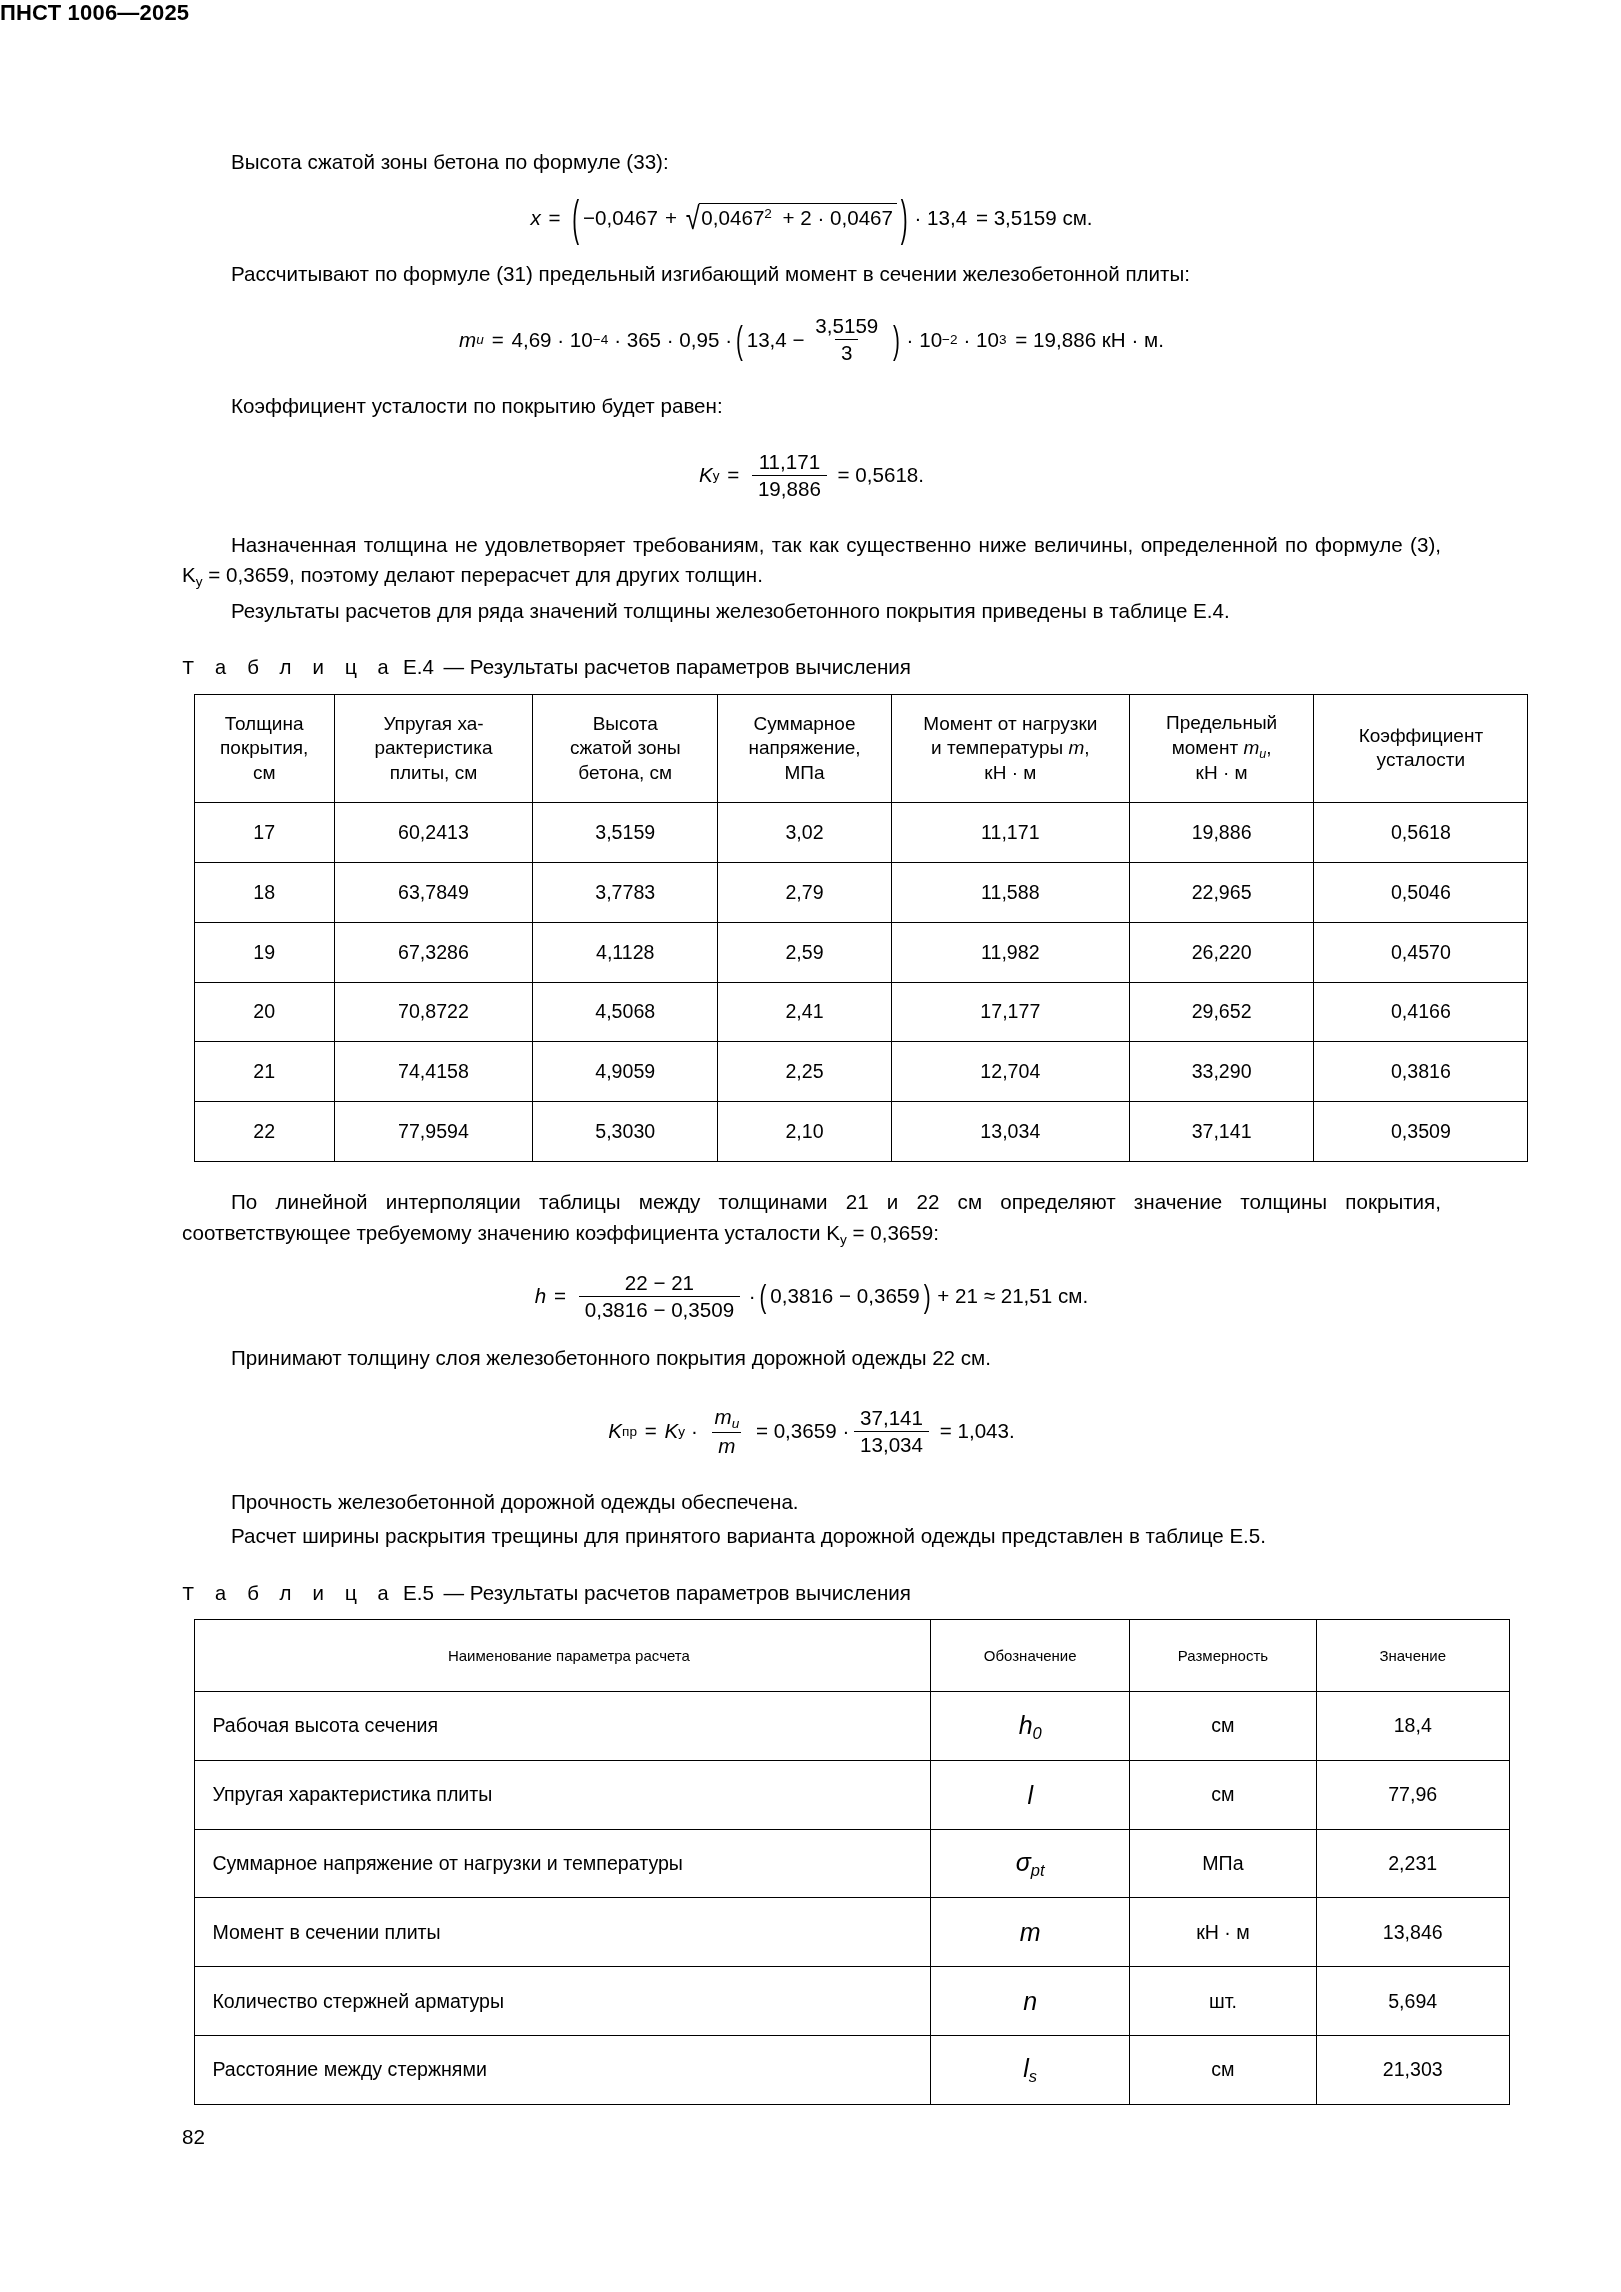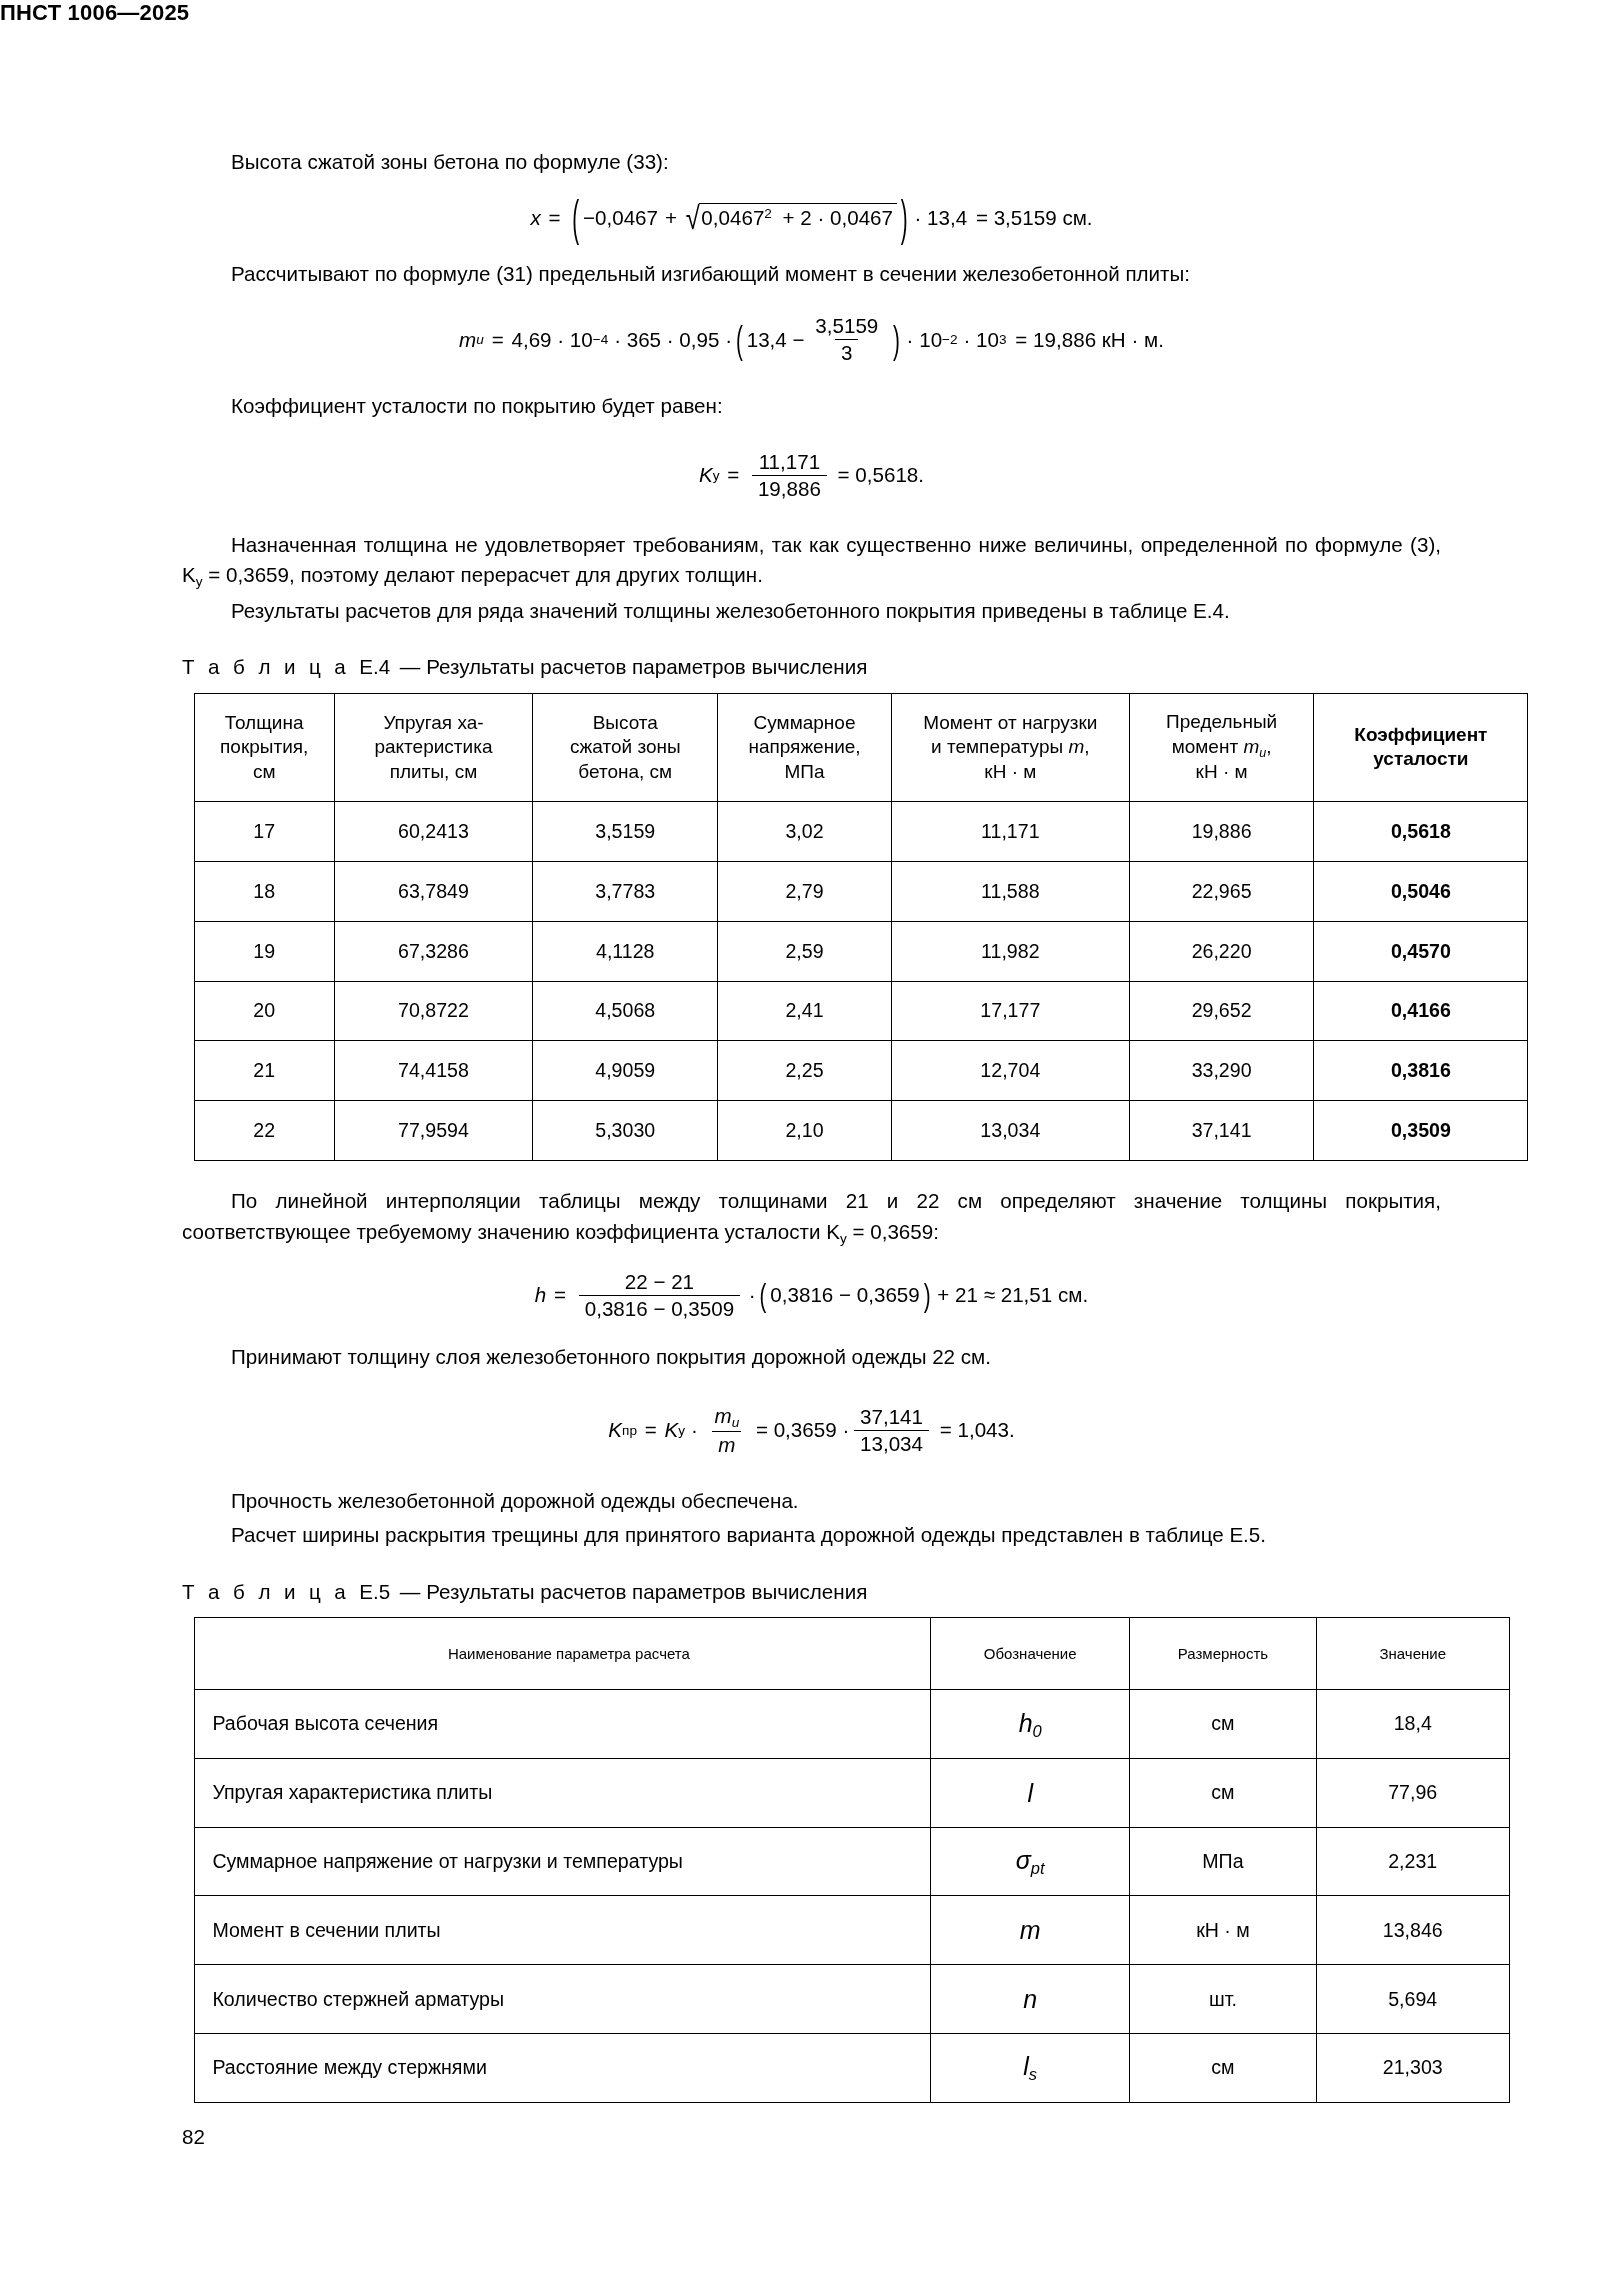--- a/index.html
+++ b/index.html
@@ -93,21 +93,21 @@
   .sqrt .radicand {
     border-top: 1.6px solid #000;
     padding: 2px 3.9px 0 2px;
   }
 
   
   .tbl-caption {
     font-size: 20.6px;
     margin: 29px 0 13.7px 0;
   }
-  .tbl-caption .lbl { letter-spacing: 3.9px; }
+  .tbl-caption .lbl { letter-spacing: 3.9px; font-family: Liberation Mono, monospace; }
 
   
   table.doc-table {
     border-collapse: collapse;
     table-layout: fixed;
     font-size: 19.6px;
   }
   table.doc-table td, table.doc-table th {
     border: 1.6px solid #000;
     padding: 6.9px 4.9px;
@@ -120,21 +120,21 @@
   
   #table-e4 { width: 1259px; margin-left: 11.8px; }
   #table-e4 th { font-size: 19px; height: 94px; }
   #table-e4 td { height: 45px; }
   #table-e4 .c0 { width: 129px; }
   #table-e4 .c1 { width: 188px; }
   #table-e4 .c2 { width: 174px; }
   #table-e4 .c3 { width: 163px; }
   #table-e4 .c4 { width: 227px; }
   #table-e4 .c5 { width: 174px; }
-  #table-e4 .c6 { width: 203px; font-weight: bold; }
+  #table-e4 .c6 { width: 203px; }
 
   
   #table-e5 { width: 1259px; margin-left: 11.8px; }
   #table-e5 th { font-size: 15px; height: 57px; }
   #table-e5 td { height: 54px; }
   #table-e5 .p0 { width: 713px; text-align: left; padding-left: 17.6px; }
   #table-e5 .p1 { width: 188px; }
   #table-e5 .p2 { width: 176px; }
   #table-e5 .p3 { width: 182px; }
   #table-e5 td.sym { font-style: italic; font-size: 25px; }

